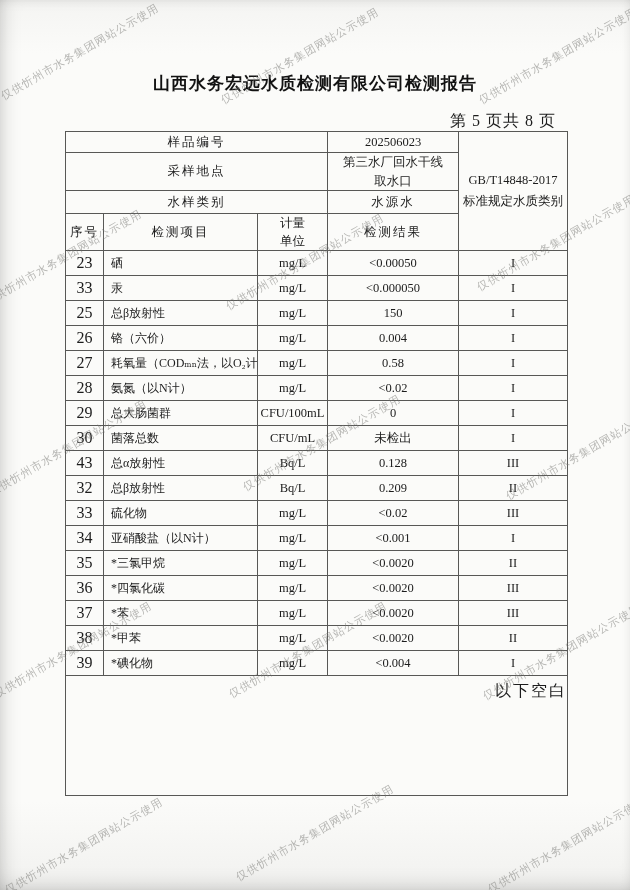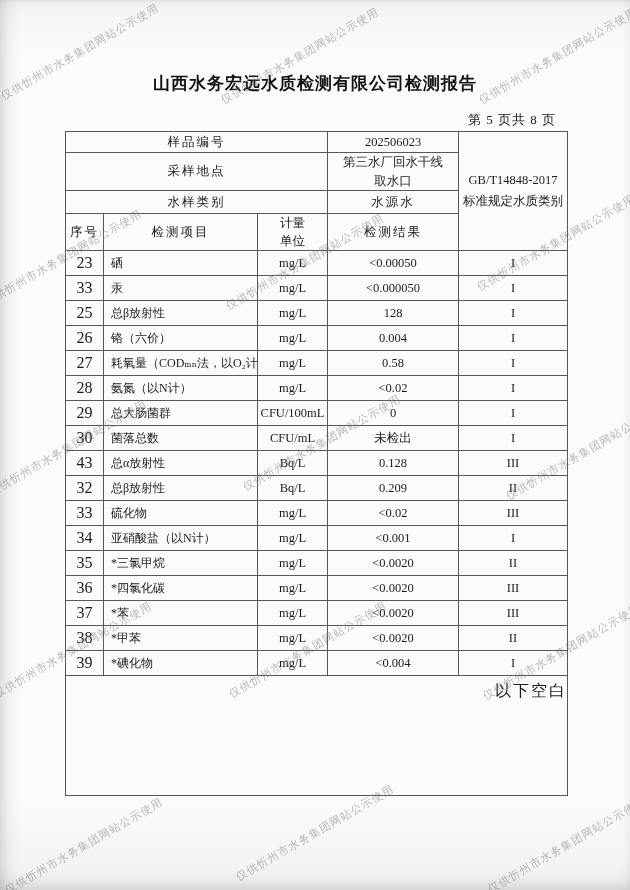--- a/index.html
+++ b/index.html
@@ -25,21 +25,21 @@
     font-size:17px;font-weight:700;letter-spacing:1px;
     margin:0;color:#121212;z-index:2;
   }
   .meta-report{
     position:absolute;top:109px;left:80px;
     font-size:12.5px;z-index:2;
   }
   .meta-report .lblsp{letter-spacing:1px;}
   .meta-page{
     position:absolute;top:111px;right:74px;
-    font-size:13px;letter-spacing:1px;z-index:2;
+    font-size:16px;letter-spacing:1px;z-index:2;
   }
   table.report{
     position:absolute;left:65px;top:131px;
     width:502px;
     border-collapse:collapse;table-layout:fixed;
     z-index:2;
     padding-left:12px;
   }
   table.report td{
     border:1px solid #585856;
@@ -126,21 +126,21 @@
         <td class="c-no">33</td>
         <td class="c-item">汞</td>
         <td class="c-unit">mg/L</td>
         <td class="c-result">&lt;0.000050</td>
         <td class="c-cat">I</td>
       </tr>
       <tr class="drow">
         <td class="c-no">25</td>
         <td class="c-item">总β放射性</td>
         <td class="c-unit">mg/L</td>
-        <td class="c-result">128</td>
+        <td class="c-result">150</td>
         <td class="c-cat">I</td>
       </tr>
       <tr class="drow">
         <td class="c-no">26</td>
         <td class="c-item">铬（六价）</td>
         <td class="c-unit">mg/L</td>
         <td class="c-result">0.004</td>
         <td class="c-cat">I</td>
       </tr>
       <tr class="drow">

